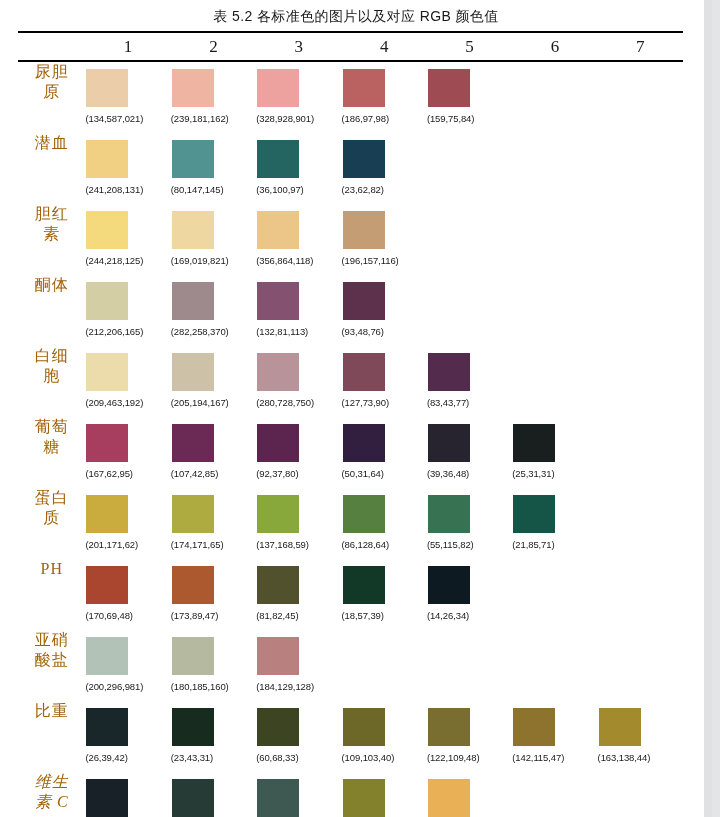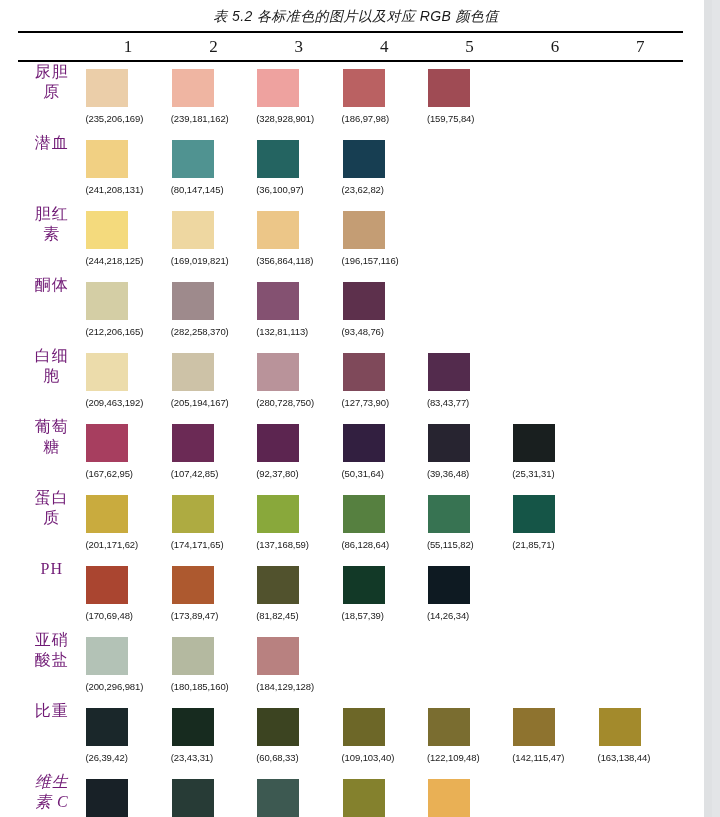--- a/index.html
+++ b/index.html
@@ -23,21 +23,20 @@
   }
   #table-title {
     text-align: center;
     font-size: 14px;
     color: #1a1a1a;
     letter-spacing: 0.4px;
     padding-top: 8px;
     padding-bottom: 5px;
     font-family: "Liberation Sans", "DejaVu Sans", sans-serif;
     font-weight: 400;
-    font-style: italic;
   }
   #color-table {
     border-collapse: collapse;
     width: 665px;
     margin-left: 18px;
     table-layout: fixed;
   }
   #color-table thead th {
     border-top: 2.5px solid #000;
     border-bottom: 2.5px solid #000;
@@ -57,21 +56,21 @@
     text-align: center;
   }
   #color-table tbody td {
     padding: 0;
     vertical-align: top;
   }
   td.row-label {
     width: 64px;
     text-align: center;
     font-size: 16px;
-    color: #701a75;
+    color: #a16207;
     line-height: 1.28;
     vertical-align: middle;
     padding-bottom: 6px;
     font-family: "Liberation Serif", "DejaVu Serif", serif;
   }
   td.row-label .lbl {
     display: inline-block;
     letter-spacing: 1px;
   }
   td.swatch-cell {
@@ -129,21 +128,21 @@
         <th class="colnum">7</th>
       </tr>
     </thead>
     <tbody id="table-body">
         <tr>
           <td class="row-label"><span class="lbl">尿胆</span><br><span class="lbl">原</span></td>
           <td class="swatch-cell">
             <div class="sw-wrap">
               <div class="swatch" style="background-color: rgb(235, 206, 169);"></div>
             </div>
-            <span class="rgb-text">(235,206,169)</span>
+            <span class="rgb-text">(134,587,021)</span>
           </td>
           <td class="swatch-cell">
             <div class="sw-wrap">
               <div class="swatch" style="background-color: rgb(239, 181, 162);"></div>
             </div>
             <span class="rgb-text">(239,181,162)</span>
           </td>
           <td class="swatch-cell">
             <div class="sw-wrap">
               <div class="swatch" style="background-color: rgb(238, 162, 159);"></div>

